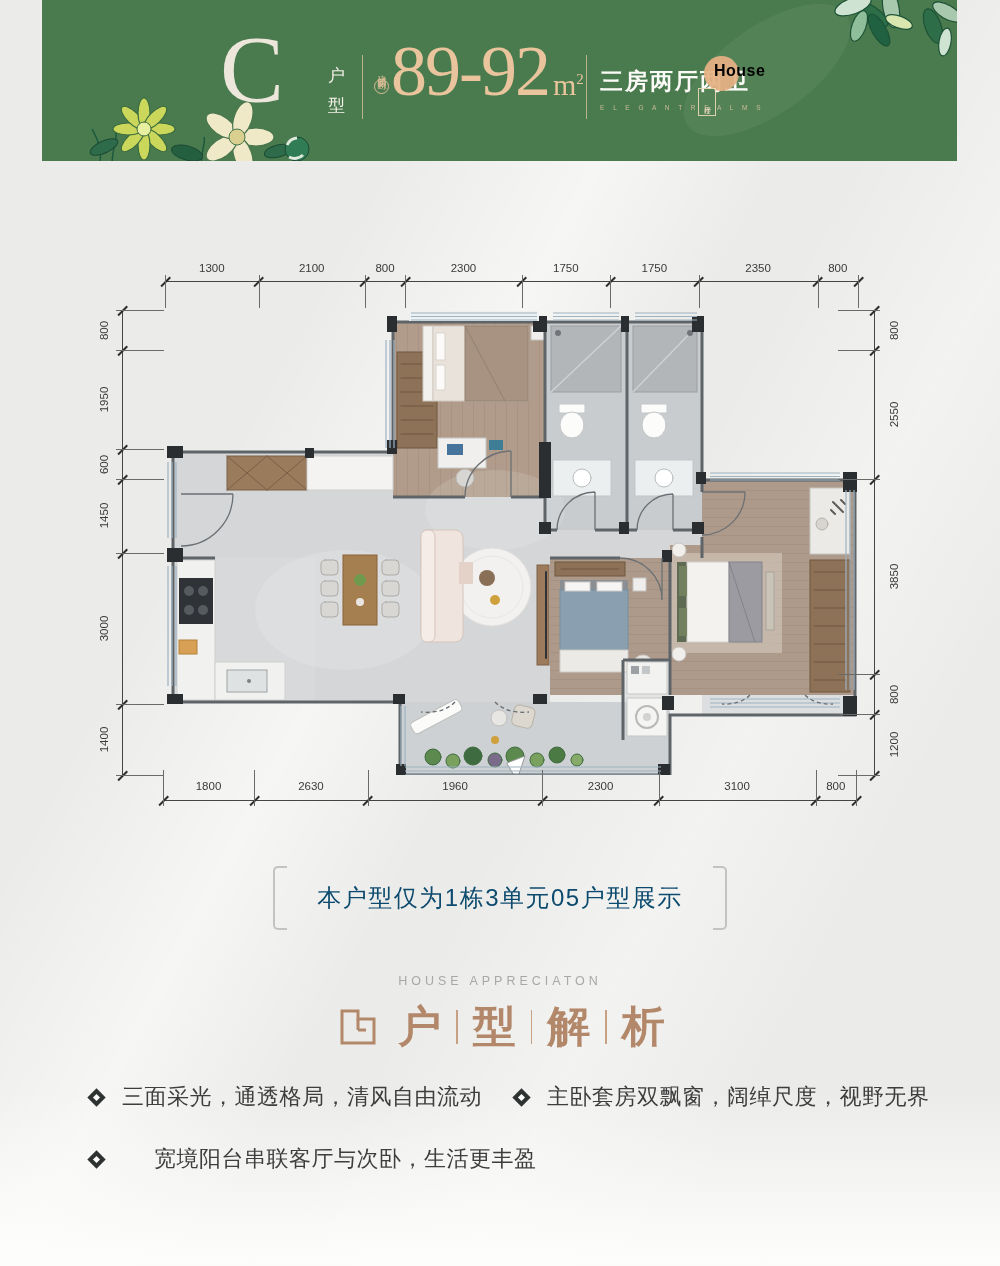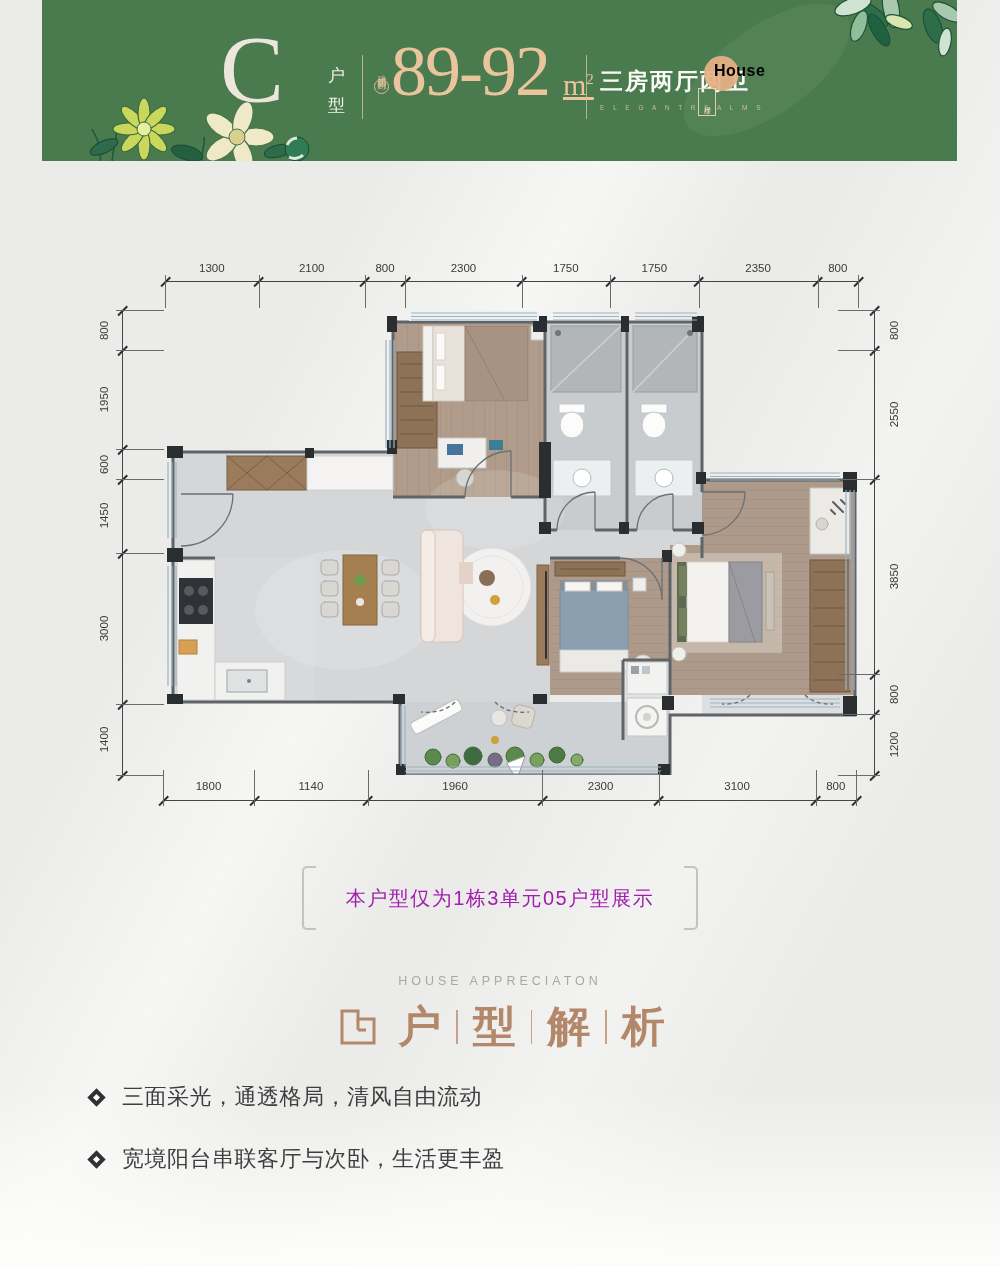--- a/index.html
+++ b/index.html
@@ -21,21 +21,21 @@
     font-size:17px;color:#f4f1e8;letter-spacing:0;}
   .vdiv{position:absolute;top:55px;width:1px;height:64px;background:rgba(226,198,160,.75);}
   .vdiv.d1{left:320px;} .vdiv.d2{left:544px;}
   .area-vert{position:absolute;left:332px;top:68px;writing-mode:vertical-rl;font-size:9px;color:#dcbd97;
     letter-spacing:2px;display:flex;align-items:center;}
   .area-circle{width:13px;height:13px;line-height:13px;border:1px solid #dcbd97;border-radius:50%;
     font-size:8px;text-align:center;letter-spacing:0;margin-top:3px;writing-mode:horizontal-tb;}
   .area-group{position:absolute;left:349px;top:26px;display:flex;align-items:baseline;
     font-family:"Liberation Serif","DejaVu Serif",serif;color:#e9c49c;}
   .area-num{font-size:72px;line-height:1.25;letter-spacing:-2px;}
-  .area-unit{font-size:30px;margin-left:14px;text-decoration:underline;}
+  .area-unit{font-size:30px;margin-left:4px;}
   .area-unit sup{font-size:15px;}
   .rooms{position:absolute;left:558px;top:66px;}
   .rooms-label{font-size:23px;font-weight:700;color:#fbfaf6;letter-spacing:2px;}
   .rooms-sub{margin-top:7px;font-size:6.5px;letter-spacing:3.5px;color:rgba(224,199,164,.85);}
   .seal{position:absolute;left:656px;top:88px;width:16px;height:26px;border:1px solid rgba(236,217,184,.9);
     display:flex;align-items:center;justify-content:center;}
   .seal span{writing-mode:vertical-rl;font-size:7px;color:#ecd9bd;letter-spacing:1px;}
   .badge-circle{position:absolute;left:662px;top:56px;width:35px;height:35px;border-radius:50%;
     background:#e5b083;opacity:.93;}
   .badge-text{position:absolute;left:672px;top:62px;font-size:16px;font-weight:700;color:#000000;letter-spacing:.5px;}
@@ -47,34 +47,34 @@
   .dim-ext{position:absolute;background:#6a6a6a;}
   .dim-label{position:absolute;font-size:11.5px;color:#3a3a3a;text-align:center;white-space:nowrap;
     font-family:"Liberation Sans",sans-serif;}
   .dim-label.v{width:46px;height:13px;line-height:13px;transform:rotate(-90deg);}
 
   
   .caption{position:absolute;left:0;top:866px;width:100%;display:flex;align-items:center;justify-content:center;gap:30px;z-index:1;}
   .bracket{width:12px;height:60px;border:2px solid #c3c3c1;}
   .bracket.l{border-right:none;border-radius:5px 0 0 5px;}
   .bracket.r{border-left:none;border-radius:0 5px 5px 0;}
-  .caption-text{font-size:20px;color:#a21caf;letter-spacing:1.5px;}
+  .caption-text{font-size:24px;color:#0c4a6e;letter-spacing:1.5px;}
 
   
   .eyebrow{position:absolute;left:0;top:974px;width:100%;text-align:center;font-size:12.5px;
     letter-spacing:4px;color:#a8a8a6;z-index:1;}
   .sec-title{position:absolute;left:0;top:998px;width:100%;display:flex;align-items:center;
     justify-content:center;gap:15px;z-index:1;color:#b3886a;}
   .sec-title .char{font-size:43px;font-weight:700;letter-spacing:0;}
   .sec-sep{width:1.5px;height:34px;background:#c8a184;}
   .sec-icon{width:46px;height:46px;margin-right:2px;}
 
   
   .feature{position:absolute;display:flex;align-items:center;z-index:1;}
-  .f-l1{left:88px;top:1082px;} .f-l2{left:88px;top:1144px;}
+  .f-l1{left:88px;top:1082px;} .f-l2{left:88px;top:1144px;gap:32px;}
   .f-r1{left:513px;top:1082px;} .f-r2{left:513px;top:1144px;}
   .diamond{position:relative;width:13px;height:13px;background:#2e3331;transform:rotate(45deg);
     margin:0 19px 0 2px;flex:none;}
   .diamond::after{content:"";position:absolute;left:4px;top:4px;width:5px;height:5px;background:#fff;}
   .f-text{font-size:22px;color:#3e3e3e;letter-spacing:.5px;}
 </style>
 </head>
 <body>
 
 <div class="page">
@@ -413,21 +413,21 @@
         <div class="dim-ext" style="left: 204.865px; top: 4px; width: 1px; height: 36px;"></div>
         <div class="dim-tick" style="left: 372.88px; top: 34px;"></div>
         <div class="dim-ext" style="left: 379.38px; top: 4px; width: 1px; height: 36px;"></div>
         <div class="dim-tick" style="left: 489.223px; top: 34px;"></div>
         <div class="dim-ext" style="left: 495.723px; top: 4px; width: 1px; height: 36px;"></div>
         <div class="dim-tick" style="left: 646.033px; top: 34px;"></div>
         <div class="dim-ext" style="left: 652.533px; top: 4px; width: 1px; height: 36px;"></div>
         <div class="dim-tick" style="left: 686.5px; top: 34px;"></div>
         <div class="dim-ext" style="left: 693px; top: 4px; width: 1px; height: 36px;"></div>
         <div class="dim-label" style="left: 0px; top: 14px; width: 91.0511px;">1800</div>
-        <div class="dim-label" style="left: 91.0511px; top: 14px; width: 113.814px;">1140</div>
+        <div class="dim-label" style="left: 91.0511px; top: 14px; width: 113.814px;">2630</div>
         <div class="dim-label" style="left: 204.865px; top: 14px; width: 174.515px;">1960</div>
         <div class="dim-label" style="left: 379.38px; top: 14px; width: 116.343px;">2300</div>
         <div class="dim-label" style="left: 495.723px; top: 14px; width: 156.81px;">3100</div>
         <div class="dim-label" style="left: 652.533px; top: 14px; width: 40.4672px;">800</div>
       </div>
       <div class="dim-row" style="left: 92px; top: 310px; width: 58px; height: 465px;">
         <div class="dim-line" style="left: 30px; top: 0px; width: 1px; height: 465px;"></div>
         <div class="dim-tick" style="left: 23.5px; top: 0px;"></div>
         <div class="dim-ext" style="left: 24px; top: 0px; width: 48px; height: 1px;"></div>
         <div class="dim-tick" style="left: 23.5px; top: 40.4348px;"></div>
@@ -493,14 +493,18 @@
   </div>
 
   <div class="feature f-l1">
     <span class="diamond"></span>
     <span class="f-text">三面采光，通透格局，清风自由流动</span>
   </div>
   <div class="feature f-l2">
     <span class="diamond"></span>
     <span class="f-text">宽境阳台串联客厅与次卧，生活更丰盈</span>
   </div>
+  <div class="feature f-r1">
+    <span class="diamond"></span>
+    <span class="f-text">主卧套房双飘窗，阔绰尺度，视野无界</span>
+  </div>
 
 </div>
 
 </body></html>

